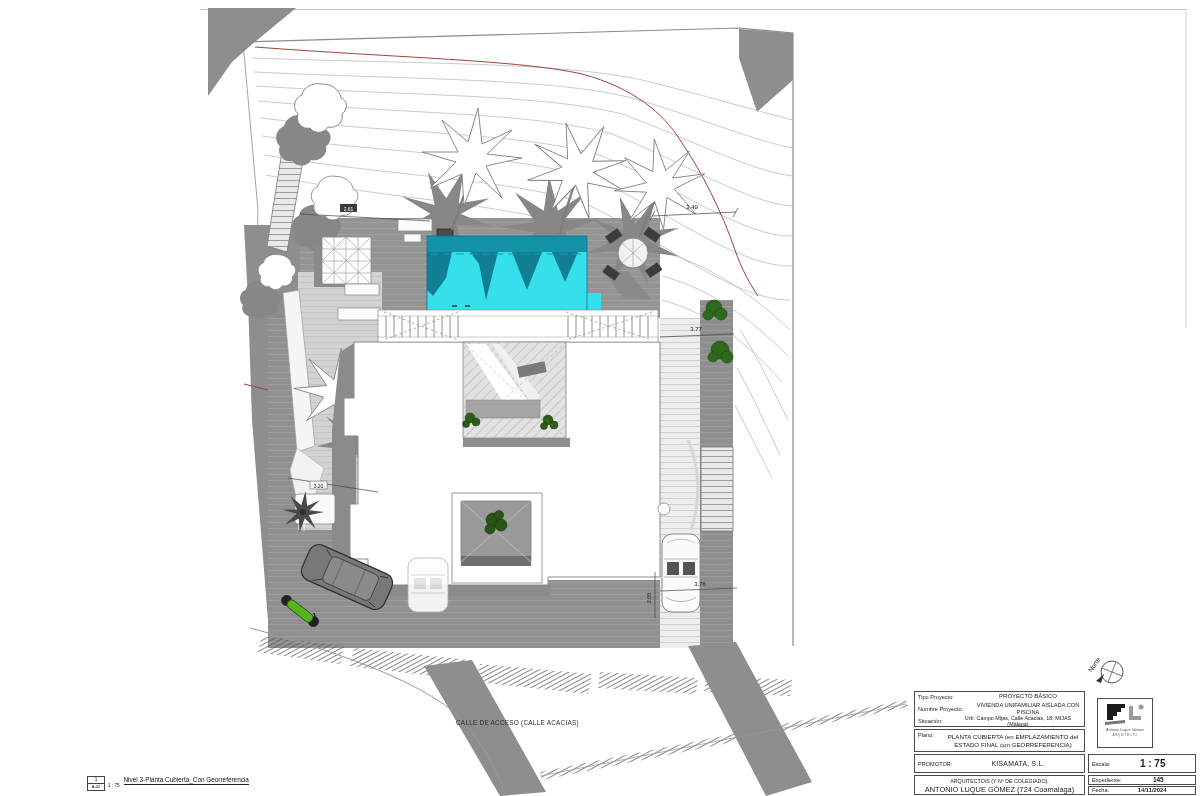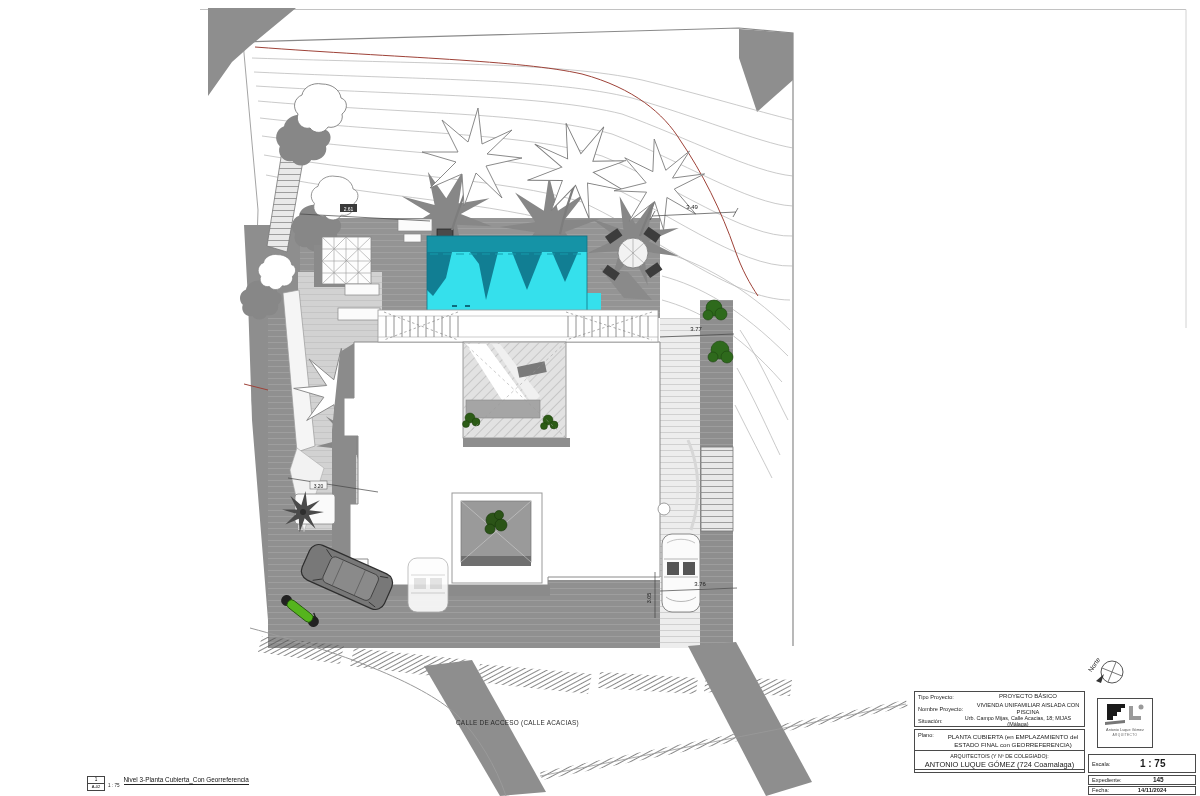--- a/index.html
+++ b/index.html
@@ -414,21 +414,21 @@
     </div>
   </div>
 
   <div class="tb-box" style="left:914px;top:754px;width:171px;height:19px;">
     <div class="tb-row" style="height:100%;">
       <span class="tb-label">PROMOTOR:</span>
       <span class="tb-val" style="font-size:6.8px;letter-spacing:.3px;">KISAMATA, S.L.</span>
     </div>
   </div>
 
-  <div class="tb-box" style="left:914px;top:750px;width:171px;height:20px;">
+  <div class="tb-box" style="left:914px;top:775px;width:171px;height:20px;">
     <div class="tb-center" style="font-size:5.3px;margin-top:2px;">ARQUITECTO/S (Y Nº DE COLEGIADO):</div>
     <div class="tb-center" style="font-size:7.4px;margin-top:1px;">ANTONIO LUQUE GÓMEZ (724 Coamalaga)</div>
   </div>
 
   <div class="tb-box" style="left:1097px;top:698px;width:56px;height:50px;">
     <svg width="40" height="26" style="display:block;margin:3px auto 0;" viewBox="0 0 40 26">
       <polygon points="2,2 20,2 20,6 16,6 16,10 12,10 12,14 8,14 8,18 2,18" fill="#1a1a1a"></polygon>
       <polygon points="0,20 20,18 20,21 0,23" fill="#777"></polygon>
       <rect x="24" y="4" width="4" height="14" fill="#9a9a9a"></rect>
       <rect x="24" y="14" width="12" height="4" fill="#9a9a9a"></rect>

